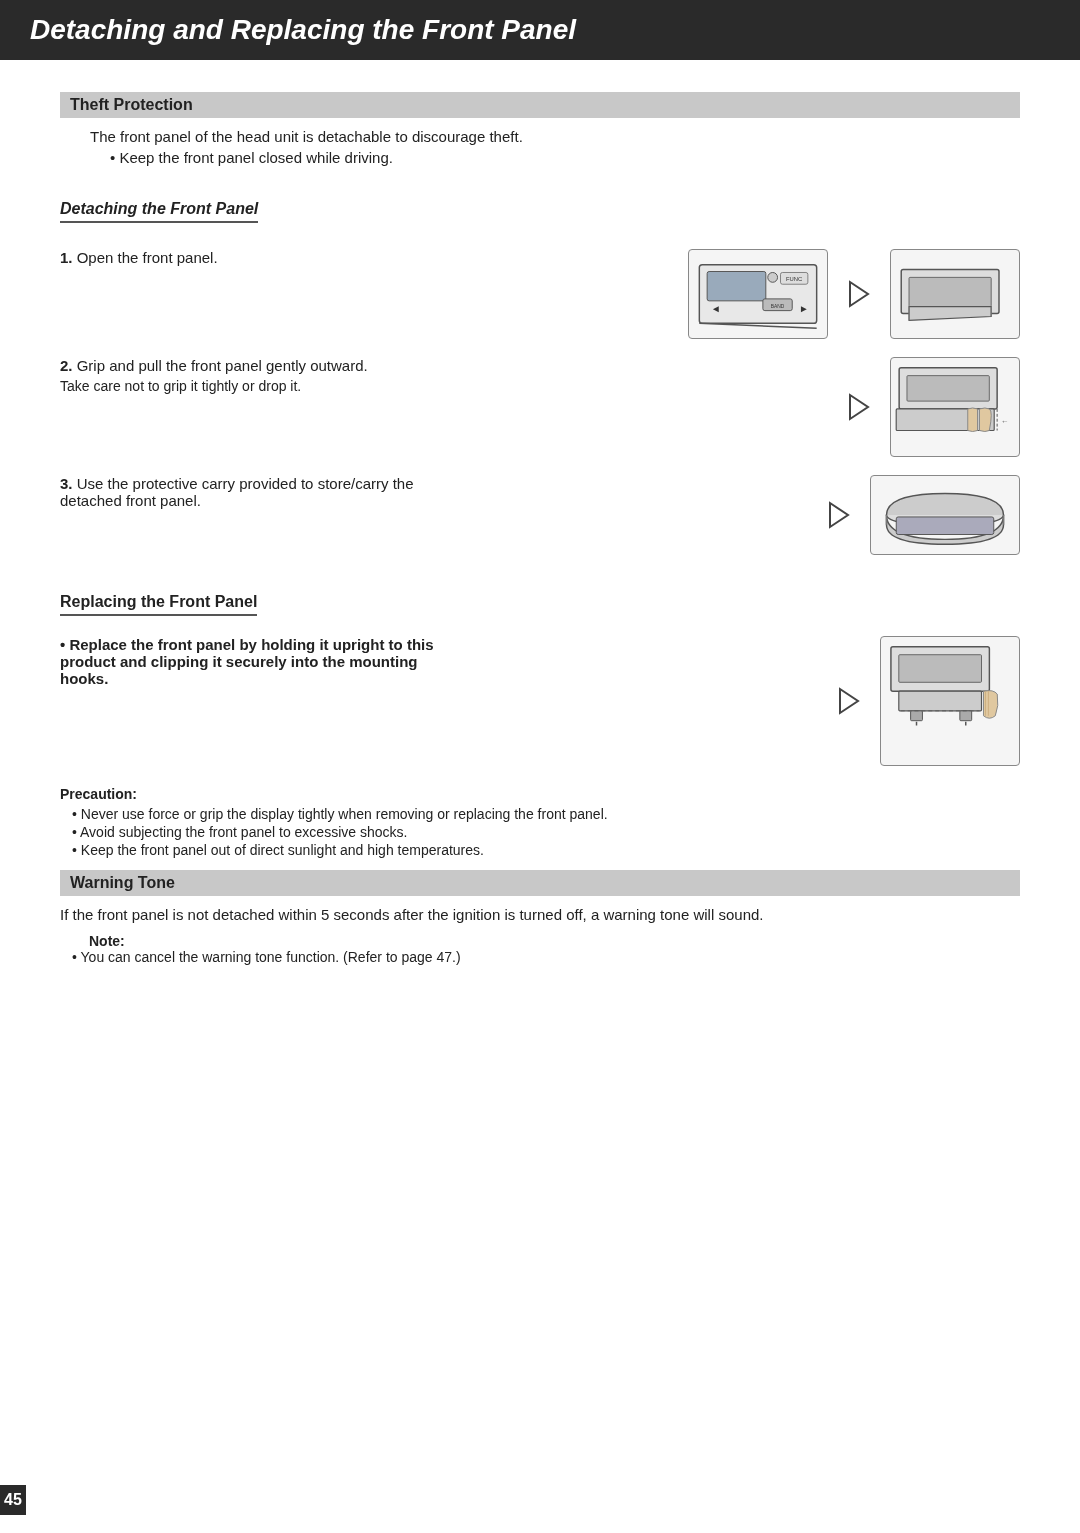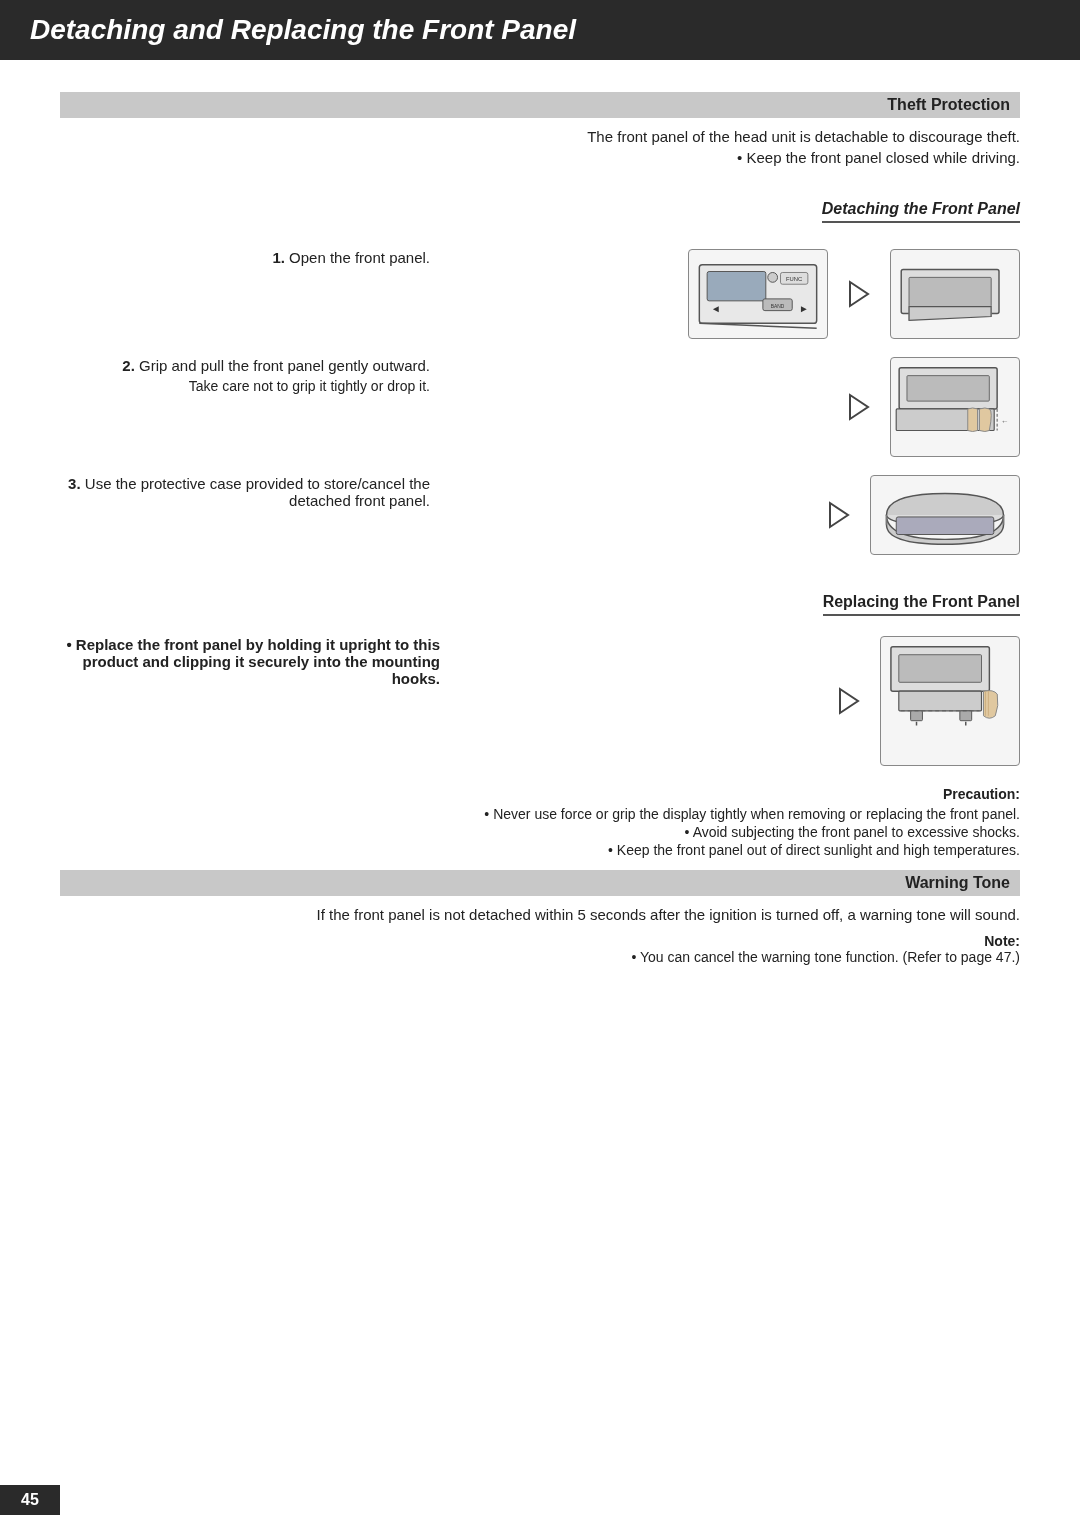--- a/index.html
+++ b/index.html
@@ -22,21 +22,20 @@
     .page-header h1 {
       font-style: italic;
       font-size: 28px;
       color: #fff;
       font-weight: bold;
       font-family: Arial, Helvetica, sans-serif;
     }
 
     .page-content {
       padding: 0 60px 40px 60px;
-      text-align: right;
     }
 
     
     .section-header {
       background: #c8c8c8;
       padding: 4px 10px;
       font-size: 16px;
       font-weight: bold;
       margin-bottom: 10px;
       margin-top: 6px;
@@ -207,21 +206,21 @@
 
     
     .page-number {
       position: absolute;
       bottom: 18px;
       left: 0;
       background: #2a2a2a;
       color: #fff;
       font-size: 16px;
       font-weight: bold;
-      width: 60px;
+      width: 26px;
       height: 30px;
       display: flex;
       align-items: center;
       justify-content: center;
     }
 
     
     .svg-illus {
       width: 100%;
       height: 100%;
@@ -330,21 +329,21 @@
           <line x1="108" y1="52" x2="108" y2="74" stroke="#555" stroke-width="1" stroke-dasharray="3,2"></line>
           <text x="112" y="66" font-size="8" fill="#555">←</text>
         </svg>
       </div>
     </div>
   </div>
 
   <div class="step-container">
     <div class="step-text">
       <span class="step-num">3.</span>
-      <span>Use the protective case provided to store/cancel the detached front panel.</span>
+      <span>Use the protective carry provided to store/carry the detached front panel.</span>
     </div>
     <div class="step-illustrations">
       <div class="arrow-right">
         <svg viewBox="0 0 22 28" xmlns="http://www.w3.org/2000/svg">
           <polygon points="2,2 20,14 2,26" fill="none" stroke="#444" stroke-width="2"></polygon>
         </svg>
       </div>
       <div class="illus-box illus-step3-right">
         <svg class="svg-illus" viewBox="0 0 150 80" xmlns="http://www.w3.org/2000/svg">
 

